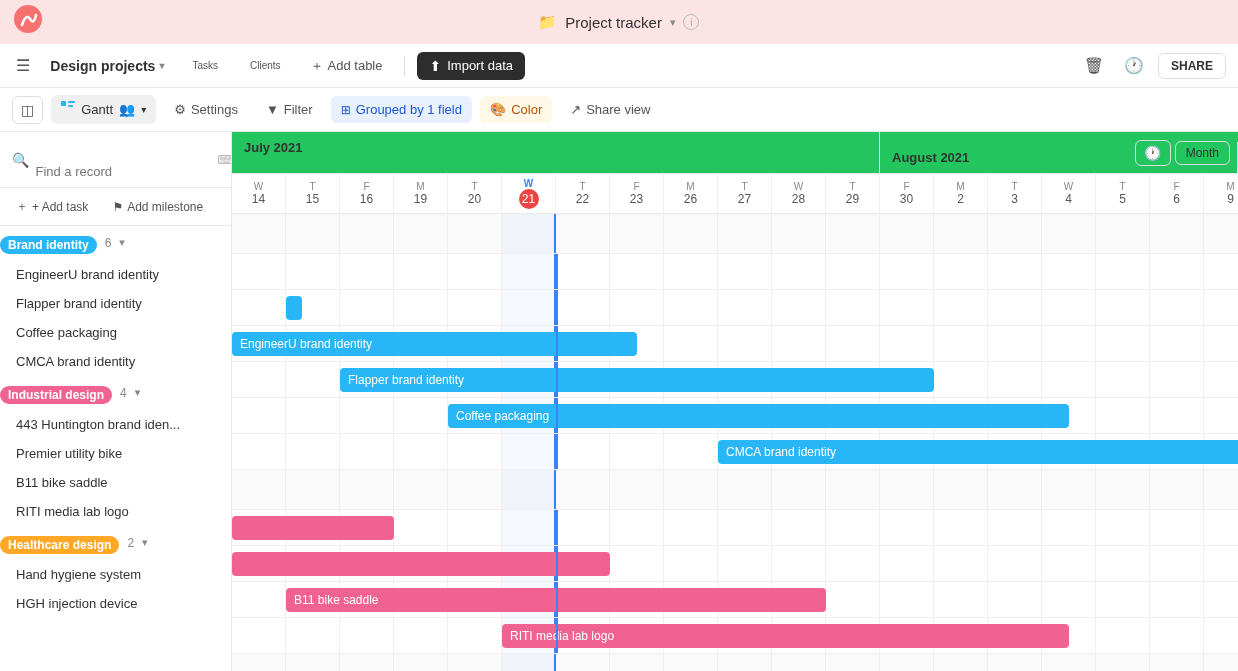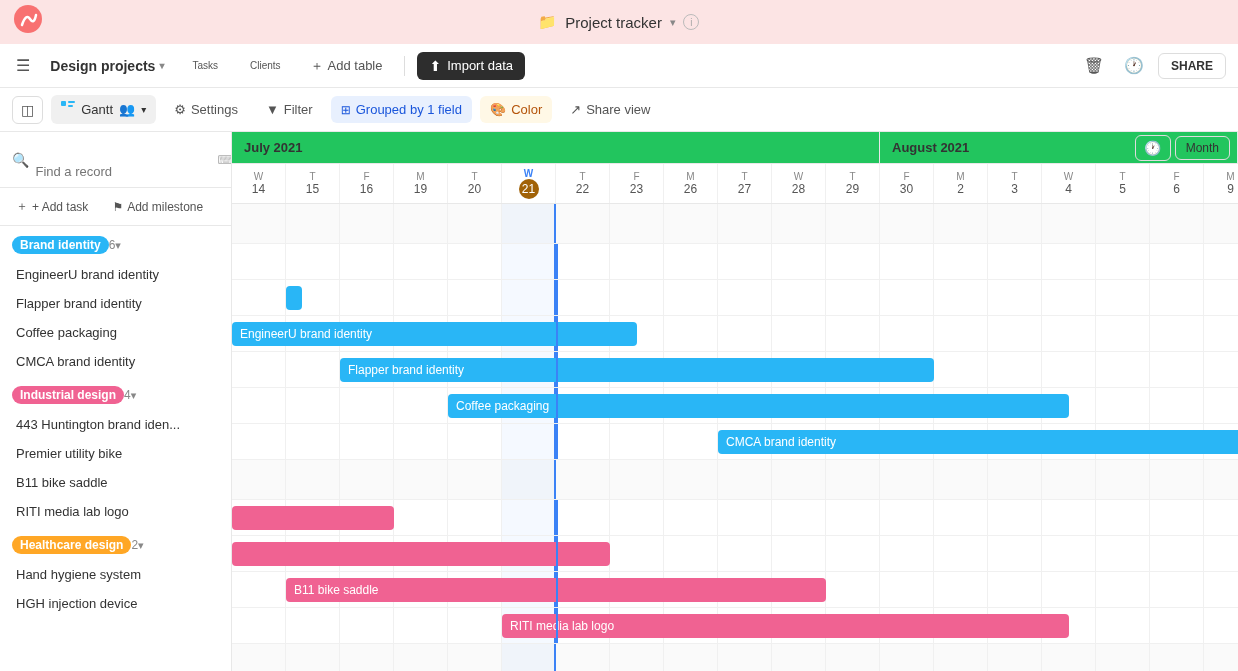--- a/index.html
+++ b/index.html
@@ -131,22 +131,22 @@
     .add-task-btn, .add-milestone-btn {
       display: flex; align-items: center; gap: 4px;
       background: none; border: none; cursor: pointer;
       font-size: 12px; color: #555; padding: 4px;
     }
 
     .sidebar-content { overflow-y: auto; flex: 1; }
 
     
     .group-header {
-      display: flex; align-items: center; gap: 0;
-      padding: 10px 12px 6px;
+      display: flex; align-items: flex-start; gap: 8px;
+      padding: 10px 0 6px;
     }
     .group-badge {
       display: inline-flex; align-items: center;
       padding: 2px 8px; border-radius: 12px;
       font-size: 12px; font-weight: 600; color: #fff;
       cursor: pointer;
     }
     .group-count { font-size: 12px; color: #888; }
     .group-chevron { color: #888; font-size: 11px; cursor: pointer; }
 
@@ -176,21 +176,21 @@
       background: #fff; position: relative; min-width: 0;
     }
     .day-cell {
       display: flex; flex-direction: column; align-items: center;
       justify-content: center; font-size: 11px;
       width: 54px; min-width: 54px;
       padding: 4px 0; border-right: 1px solid #f0f0f0;
       color: #888;
     }
     .day-cell.today .day-num { 
-      background: #a16207; color: #fff;
+      background: #ef4444; color: #fff;
       border-radius: 50%; width: 20px; height: 20px;
       display: flex; align-items: center; justify-content: center;
     }
     .day-letter { font-size: 10px; text-transform: uppercase; }
     .day-num { font-size: 12px; font-weight: 500; color: #555; }
     .day-cell.today .day-letter { color: #3b82f6; font-weight: 600; }
 
     
     .month-button-overlay {
       position: absolute; right: 0; top: 0;
@@ -381,21 +381,21 @@
     </div>
   </div>
 
   <div class="gantt-area">
     <div class="gantt-scroll-area">
       <div class="gantt-inner">
 
         <div class="gantt-header">
           <div class="month-row" style="position:relative;">
             <div class="month-cell" style="width: 648px; min-width:648px;">July 2021</div>
-            <div class="month-cell" style="flex:1;">August 2021</div>
+            <div class="month-cell" style="flex:1;margin-top:10px;">August 2021</div>
             <div class="month-button-overlay">
               <button class="clock-btn">🕐</button>
               <button class="month-btn">Month</button>
             </div>
           </div>
 
           <div class="days-header" id="days-header">
               <div class="day-cell">
                 <div class="day-letter">W</div>
                 <div class="day-num">14</div>

